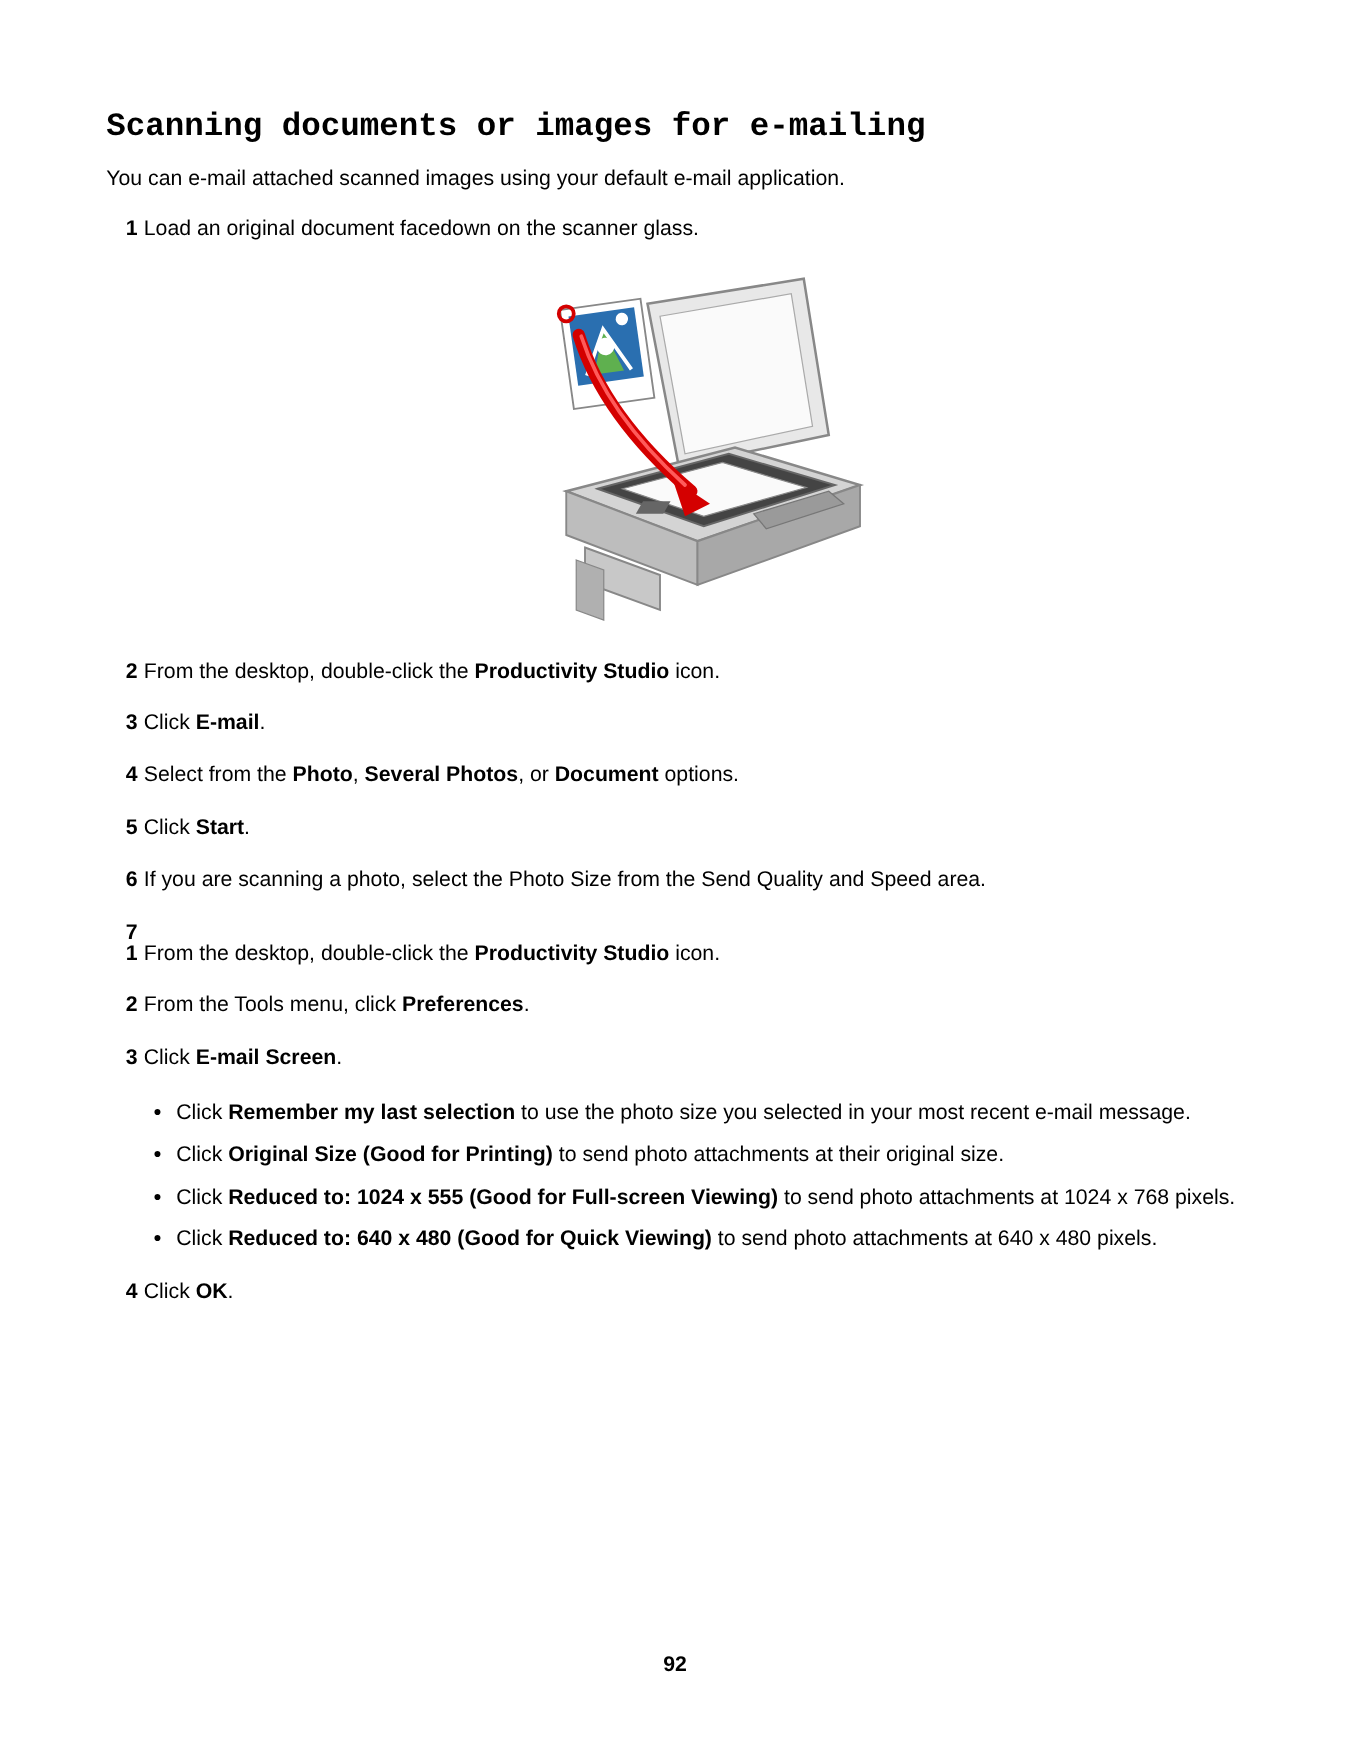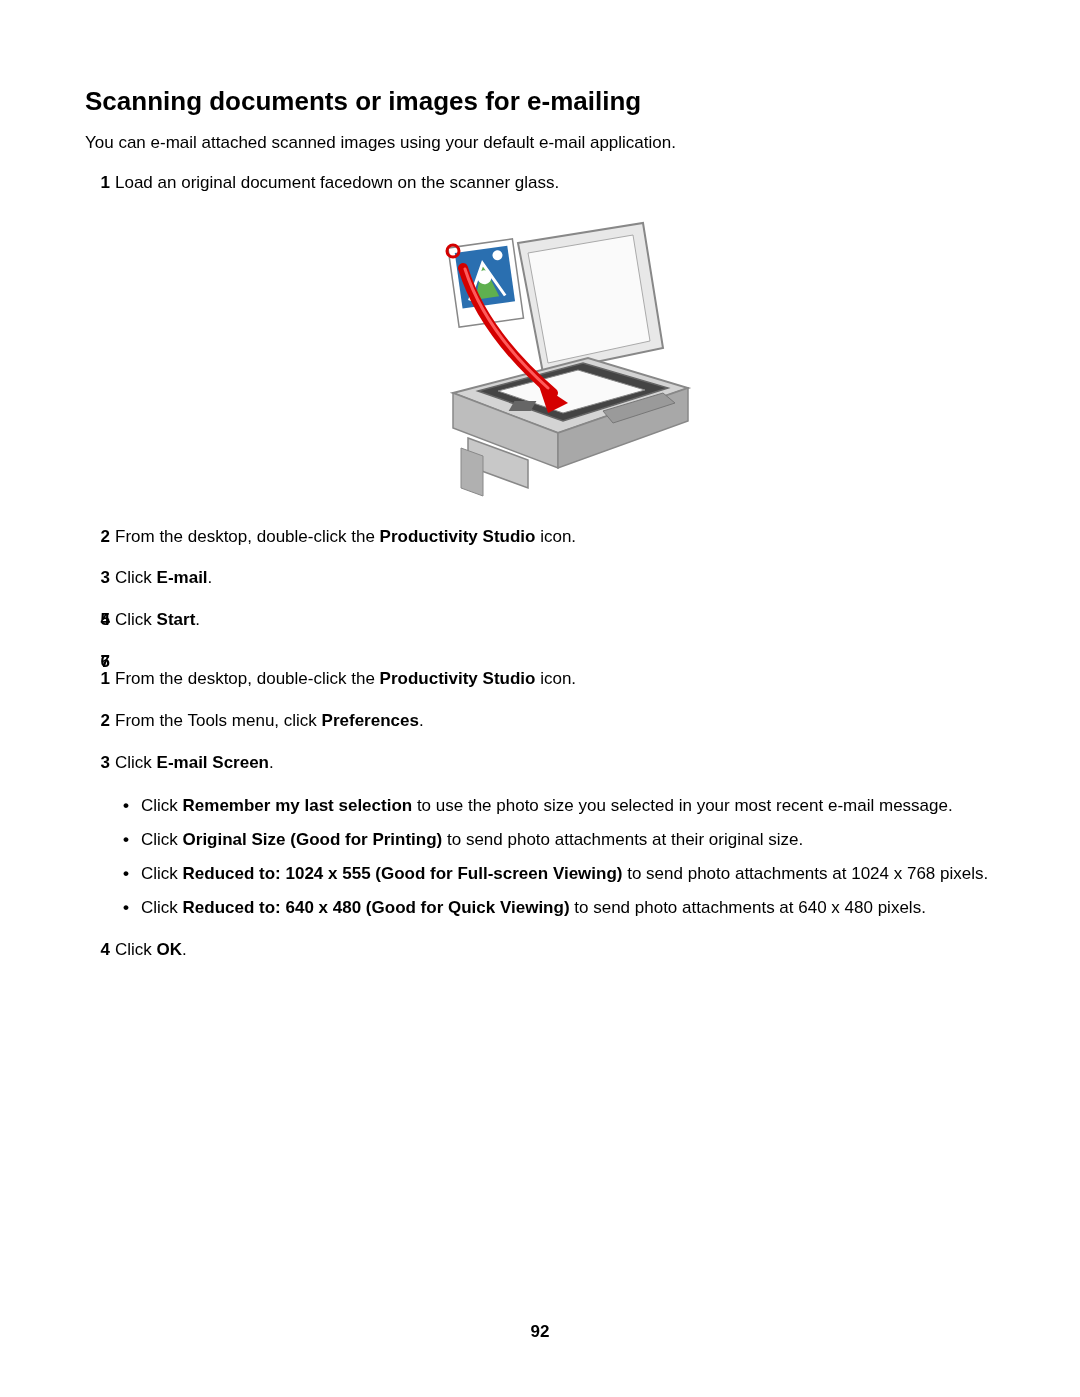--- a/index.html
+++ b/index.html
@@ -10,20 +10,21 @@
     min-height: 1397px;
     position: relative;
     padding: 85px 90px 60px 85px;
     color: #000;
   }
   h2 {
     font-size: 26px;
     font-weight: bold;
     margin-bottom: 14px;
     line-height: 1.3;
+    font-family: Liberation Mono, monospace;
   }
   p.intro {
     font-size: 17px;
     margin-bottom: 18px;
   }
   ol.steps {
     list-style: none;
     font-size: 17px;
   }
   ol.steps > li {
@@ -124,27 +125,29 @@
   <li>
     <span class="num">2</span>
     <span><span>From the desktop, double-click the </span><span class="b">Productivity Studio</span><span> icon.</span></span>
   </li>
   <li>
     <span class="num">3</span>
     <span><span>Click </span><span class="b">E-mail</span><span>.</span></span>
   </li>
   <li>
     <span class="num">4</span>
+    <span><span>Select from the </span><span class="b">Photo</span><span>, </span><span class="b">Several Photos</span><span>, or </span><span class="b">Document</span><span> options.</span></span>
   </li>
   <li>
     <span class="num">5</span>
     <span><span>Click </span><span class="b">Start</span><span>.</span></span>
   </li>
   <li>
     <span class="num">6</span>
+    <span>If you are scanning a photo, select the Photo Size from the Send Quality and Speed area.</span>
   </li>
   <li>
     <span class="num">7</span>
   </li>
 </ol>
 
 <div class="section2">
 <ol class="steps">
   <li>
     <span class="num">1</span>

